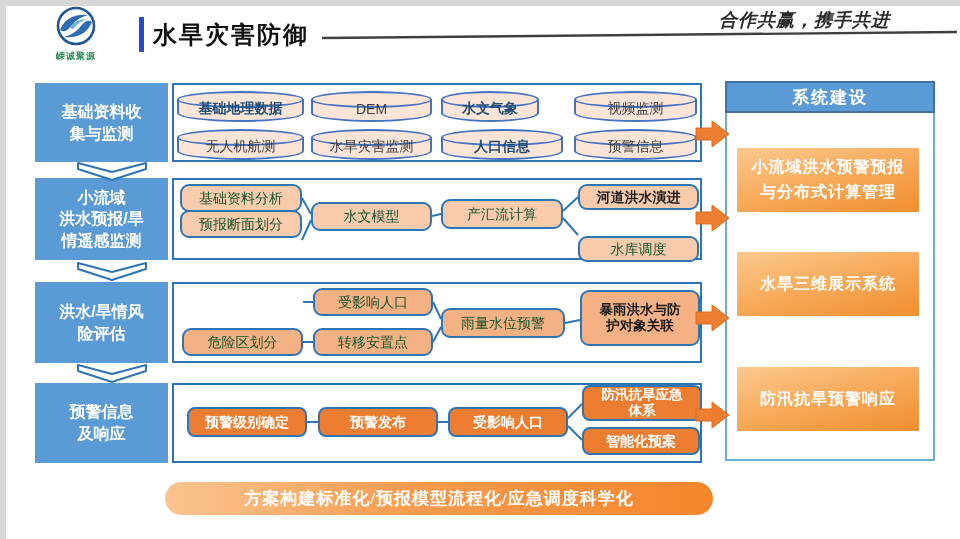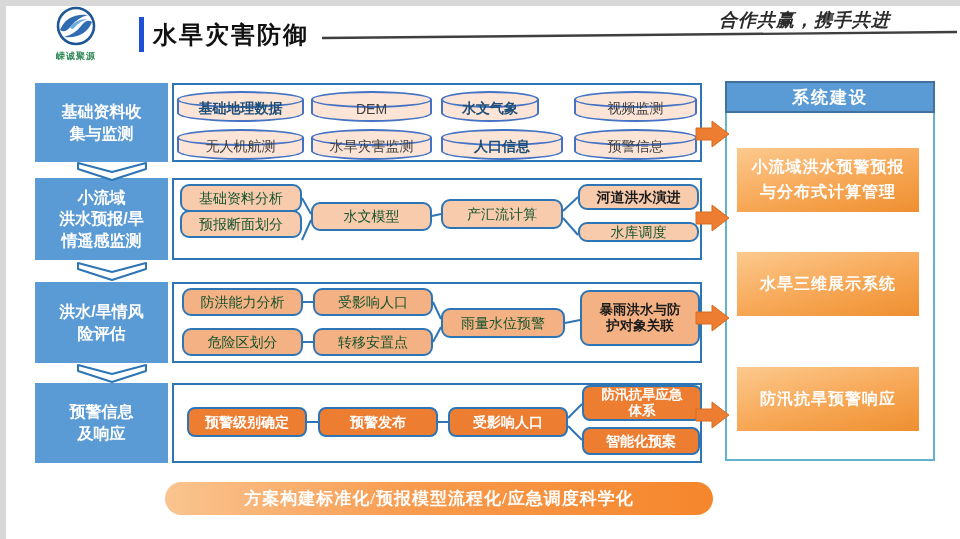--- a/index.html
+++ b/index.html
@@ -128,23 +128,22 @@
     </div>
   <div class="cyl" style="left:574px;top:137px;width:123px">
       <span class="cyl-label">预警信息</span>
     </div>
 
   <div class="pbox fill2" style="left:180px;top:184px;width:122px;height:28px">基础资料分析</div>
   <div class="pbox fill2" style="left:180px;top:210px;width:122px;height:28px">预报断面划分</div>
   <div class="pbox fill2" style="left:311px;top:202px;width:121px;height:29px">水文模型</div>
   <div class="pbox fill2" style="left:441px;top:199px;width:122px;height:30px">产汇流计算</div>
   <div class="pbox fill2 em" style="left:578px;top:184px;width:121px;height:26px">河道洪水演进</div>
-  <div class="pbox fill2" style="left:578px;top:222px;width:121px;height:20px">水库调度</div>
-
-  <div class="pbox fill3" style="left:182px;top:288px;width:121px;height:28px">防洪能力分析</div>
+  <div class="pbox fill2" style="left:578px;top:236px;width:121px;height:26px">水库调度</div>
+
   <div class="pbox fill3" style="left:313px;top:288px;width:120px;height:28px">受影响人口</div>
   <div class="pbox fill3" style="left:182px;top:328px;width:121px;height:28px">危险区划分</div>
   <div class="pbox fill3" style="left:313px;top:328px;width:120px;height:28px">转移安置点</div>
   <div class="pbox fill3" style="left:441px;top:308px;width:124px;height:30px">雨量水位预警</div>
   <div class="pbox fill3 em" style="left:580px;top:290px;width:120px;height:56px;font-size:13.5px">暴雨洪水与防
 护对象关联</div>
 
   <div class="pbox solid" style="left:187px;top:407px;width:120px;height:30px">预警级别确定</div>
   <div class="pbox solid" style="left:318px;top:407px;width:120px;height:30px">预警发布</div>
   <div class="pbox solid" style="left:448px;top:407px;width:120px;height:30px">受影响人口</div>

